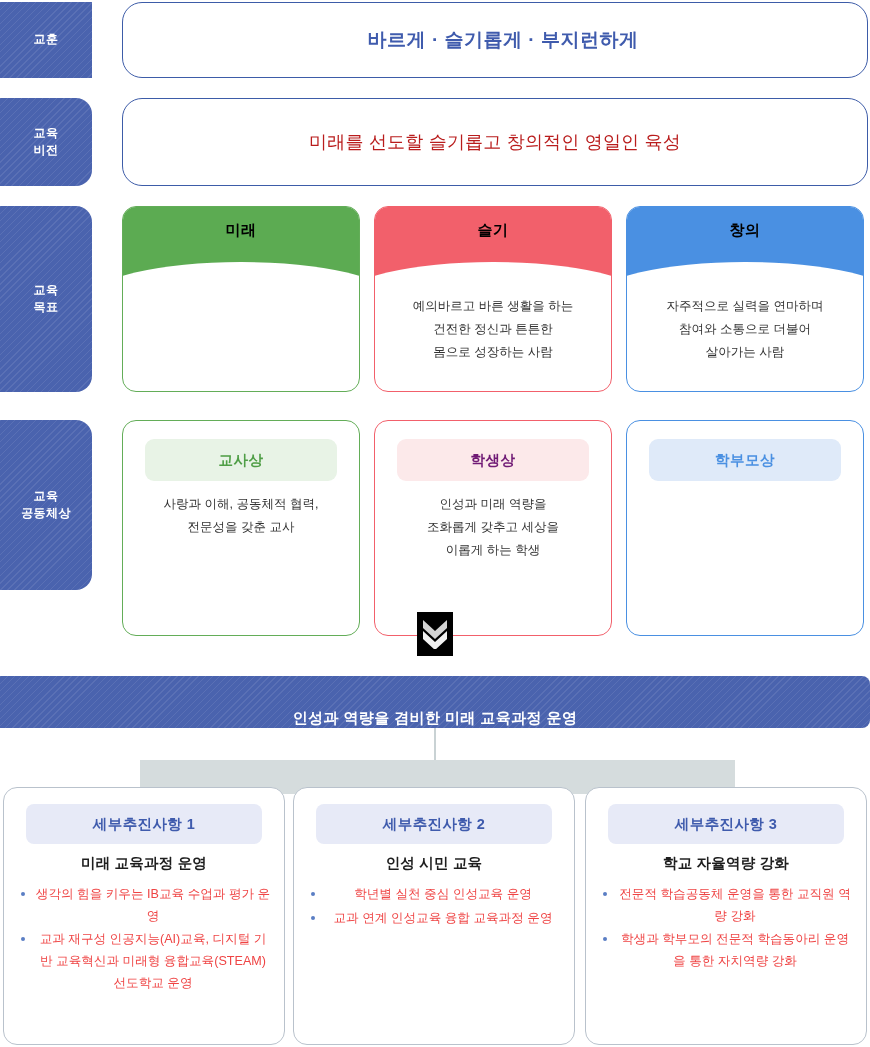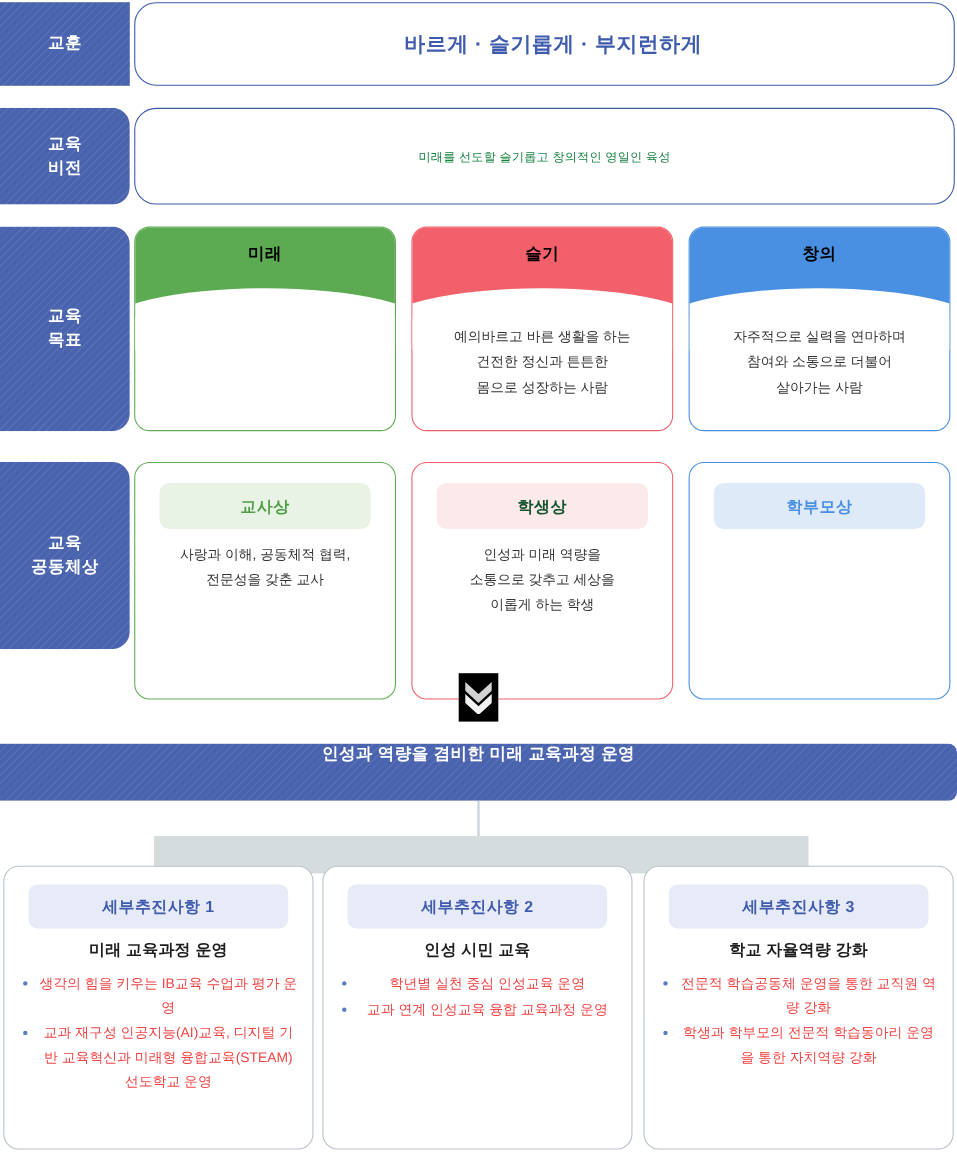--- a/index.html
+++ b/index.html
@@ -21,28 +21,28 @@
        rgba(255,255,255,.085) 0px,
        rgba(255,255,255,.085) 1px,
        rgba(255,255,255,0) 1px,
        rgba(255,255,255,0) 5px);
   }
 
   
   .rail{
     position:absolute;
     left:0;
-    width:118px;
+    width:92px;
     display:flex;
     align-items:center;
     justify-content:center;
     text-align:center;
     color:#fff;
     font-weight:bold;
-    font-size:15px;
+    font-size:12px;
     line-height:1.45;
     letter-spacing:.4px;
   }
   .rail.r1{top:2px;height:76px;border-radius:0;}
   .rail.r2{top:98px;height:88px;border-radius:0 16px 16px 0;}
   .rail.r3{top:206px;height:186px;border-radius:0 16px 16px 0;}
   .rail.r4{top:420px;height:170px;border-radius:0 16px 16px 0;}
 
   
   .obox{
@@ -53,21 +53,21 @@
     border-radius:20px;
     background:#fff;
     display:flex;
     align-items:center;
     justify-content:center;
     text-align:center;
   }
   .obox.b1{top:2px;height:76px;}
   .obox.b2{top:98px;height:88px;}
   .motto{color:#3f5bad;font-weight:bold;font-size:19px;letter-spacing:.5px;margin-left:16px;}
-  .vision{color:#15803d;font-size:11px;letter-spacing:.2px;}
+  .vision{color:#b91c1c;font-size:18px;letter-spacing:.2px;}
 
   
   .goal-row{position:absolute;top:206px;left:122px;width:746px;height:186px;}
   .goal{
     position:absolute;
     top:0;
     width:238px;
     height:186px;
     border-radius:14px;
     background:#fff;
@@ -130,21 +130,21 @@
   .comm.c3{left:504px;border:1.3px solid #4a90e2;}
   .pill{
     position:absolute;
     top:18px;left:22px;right:22px;
     height:42px;
     border-radius:9px;
     display:flex;align-items:center;justify-content:center;
     font-weight:bold;font-size:14.5px;letter-spacing:.5px;
   }
   .comm.c1 .pill{background:#e8f3e6;color:#4f9e46;}
-  .comm.c2 .pill{background:#fce9ea;color:#14532d;}
+  .comm.c2 .pill{background:#fce9ea;color:#701a75;}
   .comm.c3 .pill{background:#dfeaf9;color:#4a90e2;}
   .comm .cbody{
     position:absolute;
     left:10px;right:10px;
     top:72px;
     text-align:center;
     font-size:12.5px;
     line-height:1.85;
     color:#333;
   }
@@ -157,21 +157,21 @@
     background:#000;
     display:flex;align-items:center;justify-content:center;
   }
 
   
   .banner{
     position:absolute;
     left:0;top:676px;
     width:870px;height:52px;
     border-radius:0 8px 8px 0;
-    display:flex;align-items:flex-start;justify-content:center;
+    display:flex;align-items:flex-end;justify-content:center;
     color:#fff;font-weight:bold;font-size:15px;letter-spacing:.4px;
   }
 
   
   .conn-v{
     position:absolute;
     left:434px;top:728px;
     width:2px;height:34px;
     background:#c9d2d4;
   }
@@ -307,21 +307,21 @@
       <div class="cbody">
         <div>사랑과 이해, 공동체적 협력,</div>
         <div>전문성을 갖춘 교사</div>
       </div>
     </div>
 
     <div class="comm c2">
       <div class="pill">학생상</div>
       <div class="cbody">
         <div>인성과 미래 역량을</div>
-        <div>소통으로 갖추고 세상을</div>
+        <div>조화롭게 갖추고 세상을</div>
         <div>이롭게 하는 학생</div>
       </div>
     </div>
 
     <div class="comm c3">
       <div class="pill">학부모상</div>
     </div>
 
   </div>
 

